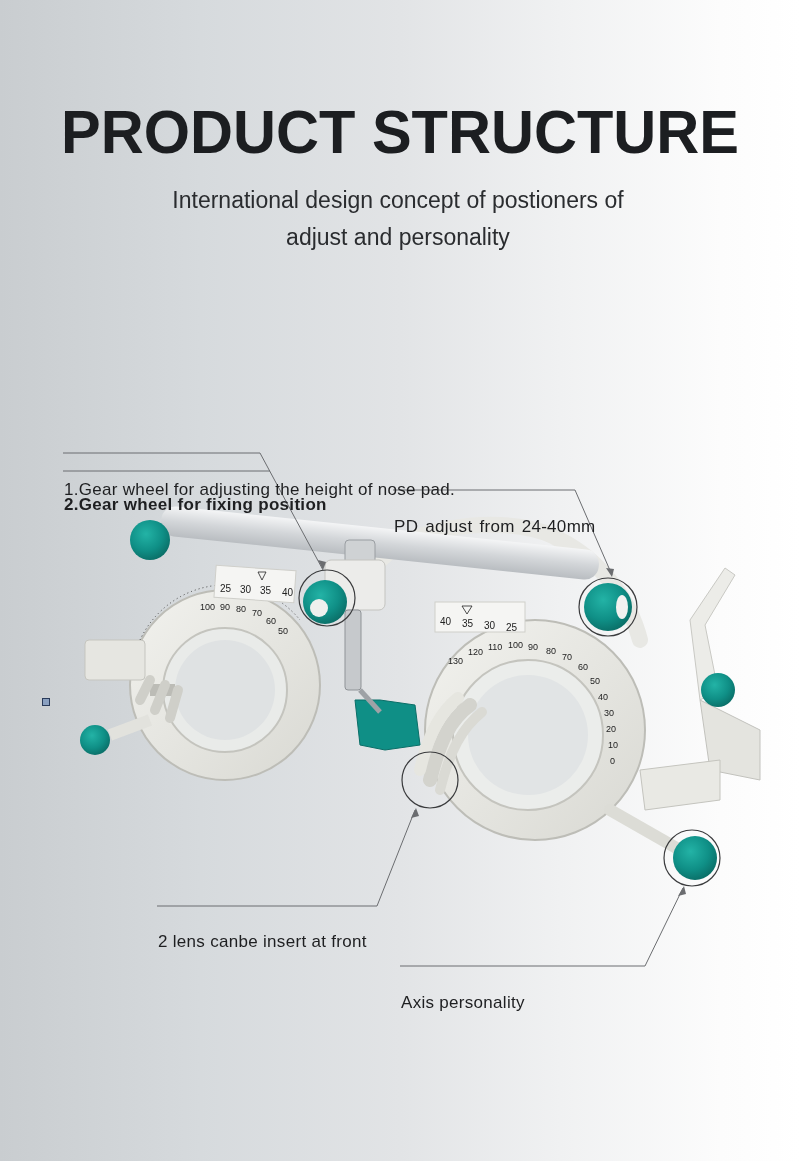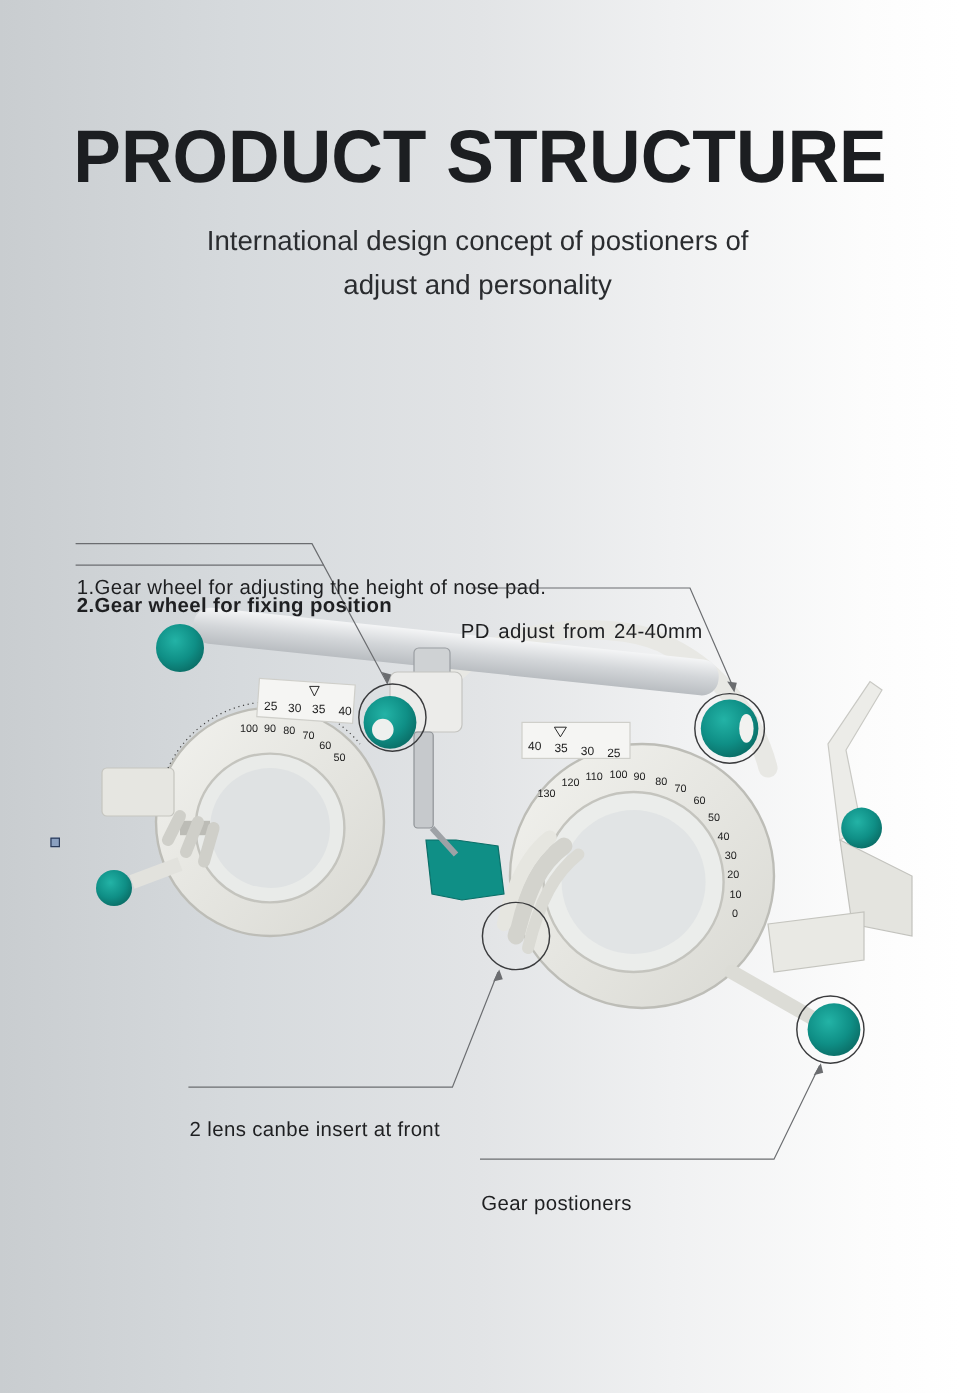--- a/index.html
+++ b/index.html
@@ -164,17 +164,17 @@
   <g fill="#6b6d70">
     <path d="M323 570 L 318 560 L 326 562 Z"></path>
     <path d="M612 577 L 606 568 L 614 569 Z"></path>
     <path d="M416 808 L 411 818 L 419 816 Z"></path>
     <path d="M684 886 L 678 896 L 686 894 Z"></path>
   </g>
 </svg>
 
 <div class="callout" style="left:64px; top:438px;">1.Gear wheel for adjusting the height of nose pad.</div>
 <div class="callout" style="left:64px; top:453px;font-weight:bold;">2.Gear wheel for fixing position</div>
-<div class="callout" style="left:384px; top:475px; word-spacing:2px;">PD  adjust  from  24-40mm</div>
+<div class="callout" style="left:394px; top:475px; word-spacing:2px;">PD  adjust  from  24-40mm</div>
 <div class="callout" style="left:158px; top:890px;">2 lens canbe insert at front</div>
-<div class="callout" style="left:401px; top:951px;">Gear postioners</div>
+<div class="callout" style="left:401px; top:951px;">Axis personality</div>
 
 <div class="marker"></div>
 
 </body></html>

